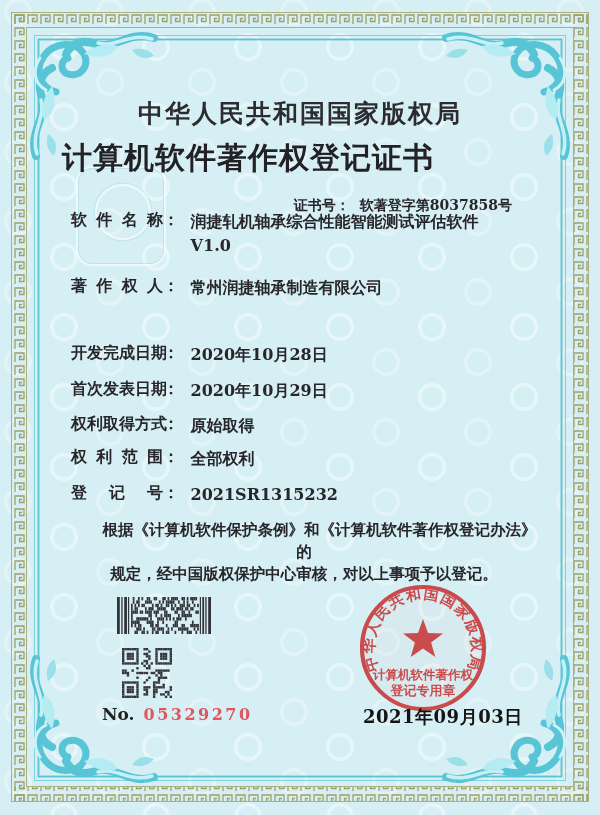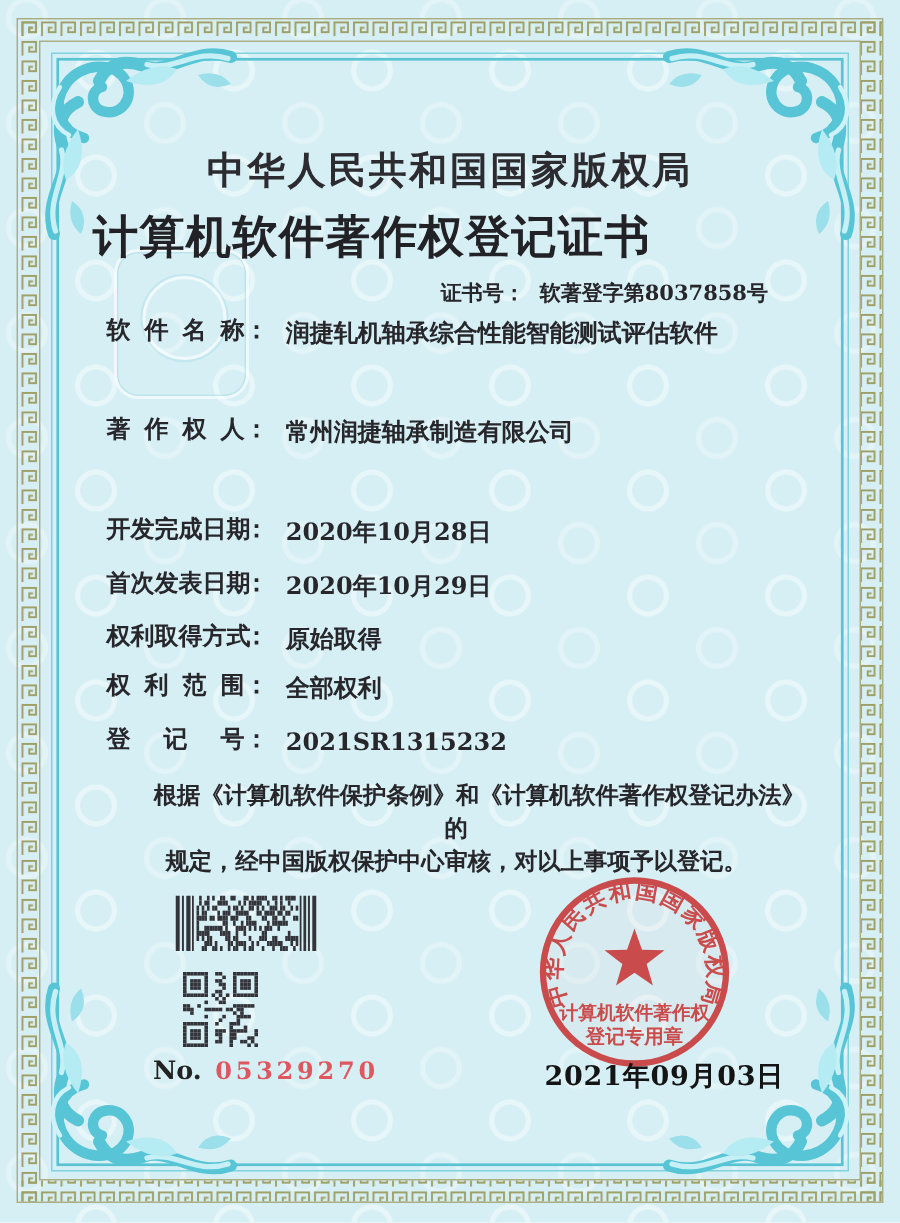--- a/index.html
+++ b/index.html
@@ -15,21 +15,21 @@
   .border-layer{position:absolute;left:0;top:0;width:600px;height:815px;pointer-events:none;}
   
   .emboss{position:absolute;left:76px;top:166px;width:86px;height:96px;border:2.5px solid rgba(255,255,255,.8);
     border-radius:16px;box-shadow:inset 0 0 0 1px rgba(130,205,220,.45);opacity:.75;}
   .emboss .inner-circle{position:absolute;left:50%;top:44%;width:52px;height:52px;margin:-26px 0 0 -26px;
     border:2px solid rgba(255,255,255,.85);border-radius:50%;box-shadow:0 0 0 1.5px rgba(140,210,225,.35);}
   
   .t{position:absolute;color:#26262b;font-weight:bold;white-space:nowrap;}
   .authority{left:0;top:97px;width:600px;text-align:center;font-size:25px;letter-spacing:2px;color:#2b2b30;}
   .cert-title{left:0;top:138px;width:496px;text-align:center;font-size:30px;letter-spacing:1px;color:#222226;}
-  .certno{top:187px;right:88px;font-size:14px;text-align:right;}
+  .certno{top:197px;right:88px;font-size:14px;text-align:right;}
   .certno .val{margin-left:10px;}
   .row{position:absolute;left:71px;font-size:16px;}
   .row .lbl{display:inline-block;width:92px;text-align:justify;text-align-last:justify;vertical-align:top;}
   .row .colon{display:inline-block;vertical-align:top;}
   .row .val{display:inline-block;margin-left:6px;vertical-align:top;line-height:24px;}
   .statement{position:absolute;left:70px;top:519px;width:468px;font-size:15.5px;font-weight:bold;color:#26262b;text-align:center;}
   .statement .l1{text-indent:2em;line-height:22px;}
   .statement .l2{line-height:22px;}
   .barcode{position:absolute;left:117px;top:597px;width:94px;height:37px;}
   .qr{position:absolute;left:122px;top:648px;width:50px;height:50px;}
@@ -86,20 +86,21 @@
   <div class="t authority">中华人民共和国国家版权局</div>
   <div class="t cert-title">计算机软件著作权登记证书</div>
   <div class="t certno">
     <span>证书号：</span><span class="val">软著登字第8037858号</span>
   </div>
 
   <div class="t row" style="top:210px">
     <span class="lbl">软件名称</span><span class="colon">：</span>
     <span class="val">
       <div>润捷轧机轴承综合性能智能测试评估软件</div>
+      <div>V1.0</div>
     </span>
   </div>
   <div class="t row" style="top:276px">
     <span class="lbl">著作权人</span><span class="colon">：</span>
     <span class="val">常州润捷轴承制造有限公司</span>
   </div>
   <div class="t row" style="top:343px">
     <span class="lbl">开发完成日期</span><span class="colon">：</span>
     <span class="val">2020年10月28日</span>
   </div>

